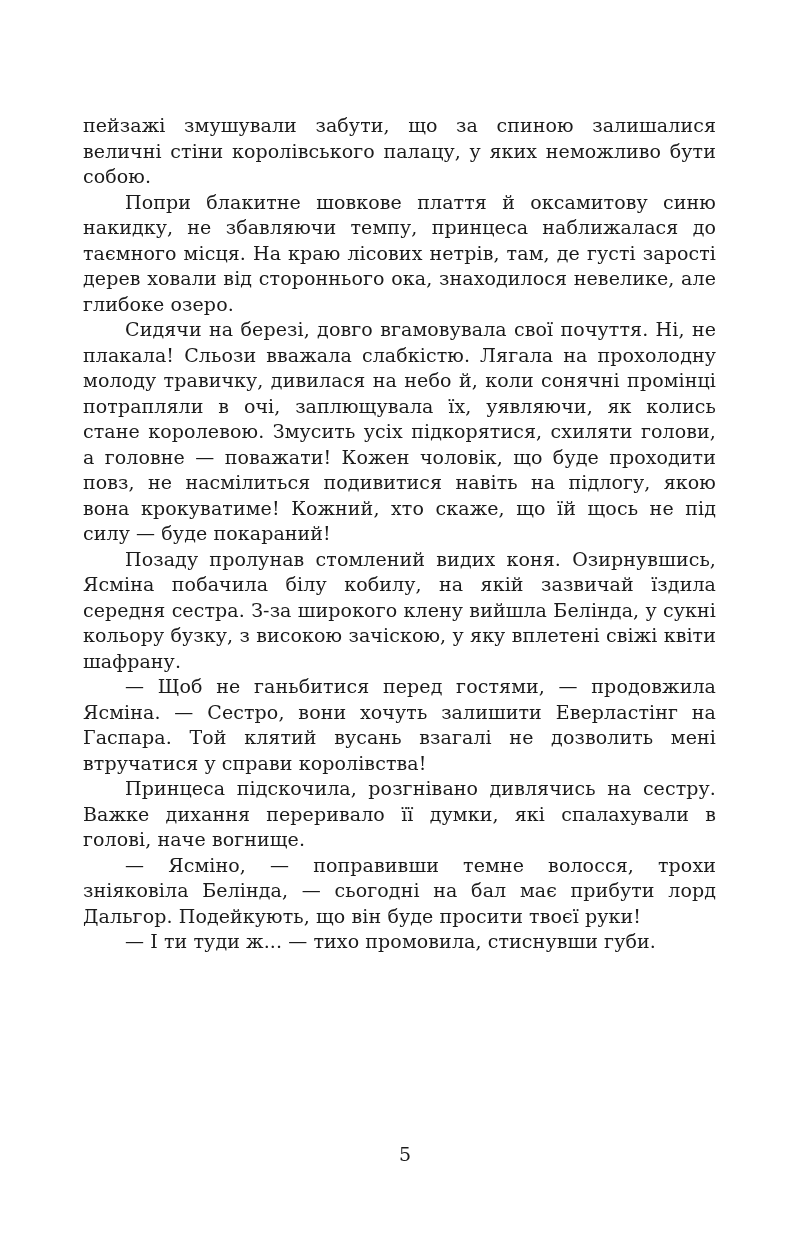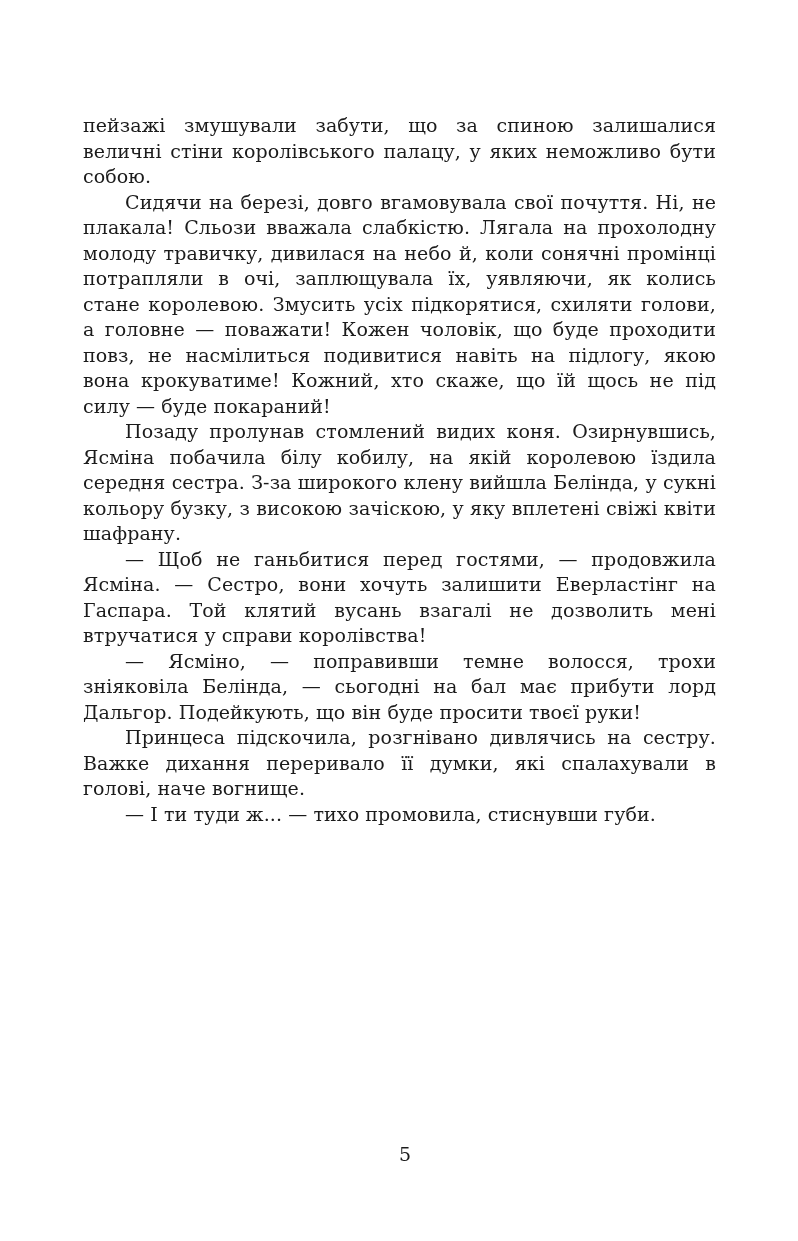--- a/index.html
+++ b/index.html
@@ -46,21 +46,22 @@
     font-size: 19px;
     color: #1b1b1b;
   }
 </style>
 </head>
 <body>
 
 <div class="page">
   <div class="text-block">
     <p class="continuation">пейзажі змушували забути, що за спиною залишалися величні стіни королівського палацу, у яких неможливо бути собою.</p>
+    <p>Попри блакитне шовкове плаття й оксамитову синю накидку, не збавляючи темпу, принцеса наближалася до таємного місця. На краю лісових нетрів, там, де густі зарості дерев ховали від стороннього ока, знаходилося невелике, але глибоке озеро.</p>
     <p>Сидячи на березі, довго вгамовувала свої почуття. Ні, не плакала! Сльози вважала слабкістю. Лягала на прохолодну молоду травичку, дивилася на небо й, коли сонячні промінці потрапляли в очі, заплющувала їх, уявляючи, як колись стане королевою. Змусить усіх підкорятися, схиляти голови, а головне — поважати! Кожен чоловік, що буде проходити повз, не насмілиться подивитися навіть на підлогу, якою вона крокуватиме! Кожний, хто скаже, що їй щось не під силу — буде покараний!</p>
-    <p>Позаду пролунав стомлений видих коня. Озирнувшись, Ясміна побачила білу кобилу, на якій королевою їздила середня сестра. З-за широкого клену вийшла Белінда, у сукні кольору бузку, з високою зачіскою, у яку вплетені свіжі квіти шафрану.</p>
+    <p>Позаду пролунав стомлений видих коня. Озирнувшись, Ясміна побачила білу кобилу, на якій зазвичай їздила середня сестра. З-за широкого клену вийшла Белінда, у сукні кольору бузку, з високою зачіскою, у яку вплетені свіжі квіти шафрану.</p>
     <p>— Щоб не ганьбитися перед гостями, — продовжила Ясміна. — Сестро, вони хочуть залишити Еверластінг на Гаспара. Той клятий вусань взагалі не дозволить мені втручатися у справи королівства!</p>
+    <p>Принцеса підскочила, розгнівано дивлячись на сестру. Важке дихання переривало її думки, які спалахували в голові, наче вогнище.</p>
     <p>— Ясміно, — поправивши темне волосся, трохи зніяковіла Белінда, — сьогодні на бал має прибути лорд Дальгор. Подейкують, що він буде просити твоєї руки!</p>
-    <p>Принцеса підскочила, розгнівано дивлячись на сестру. Важке дихання переривало її думки, які спалахували в голові, наче вогнище.</p>
     <p>— І ти туди ж... — тихо промовила, стиснувши губи.</p>
   </div>
   <div class="page-number">5</div>
 </div>
 
 </body></html>

